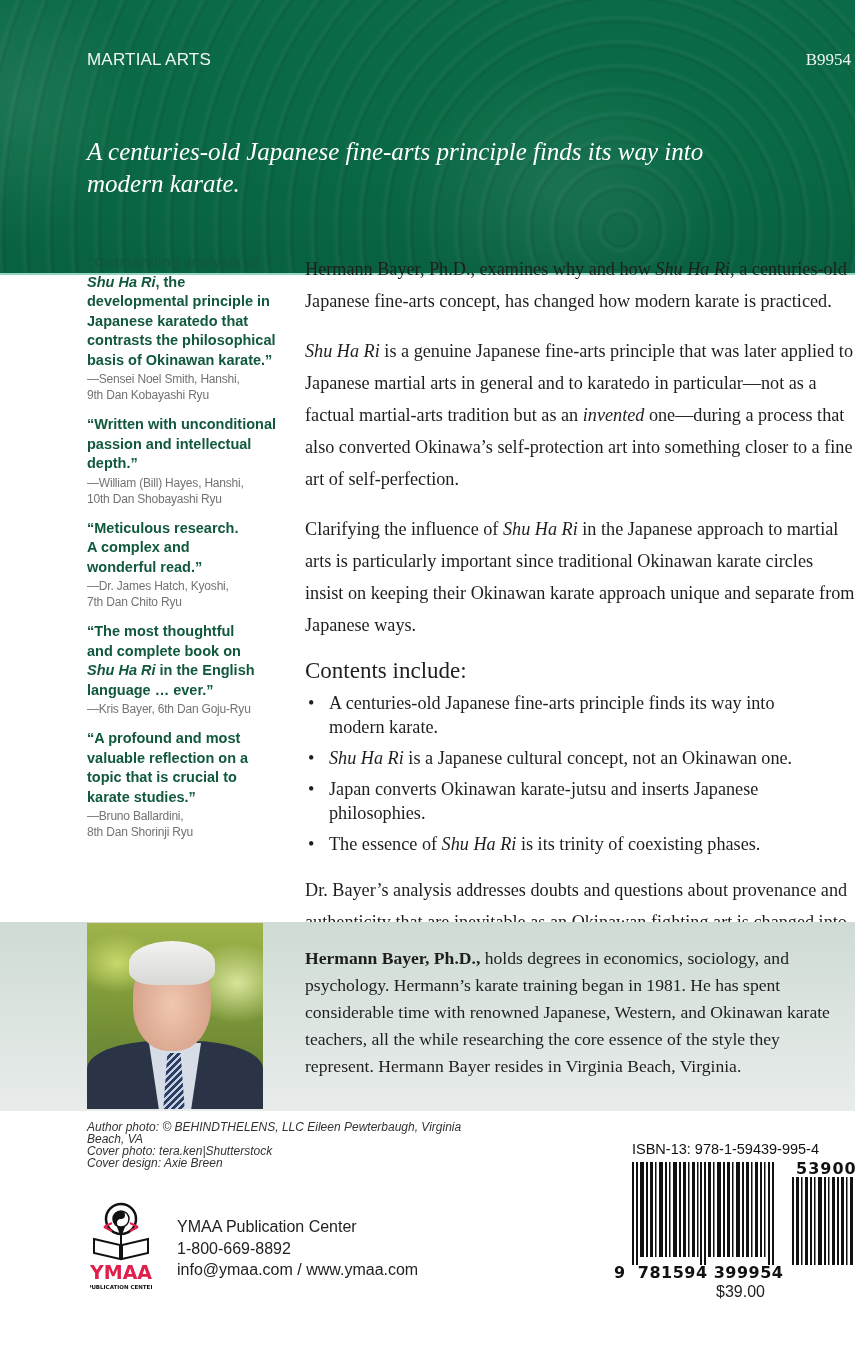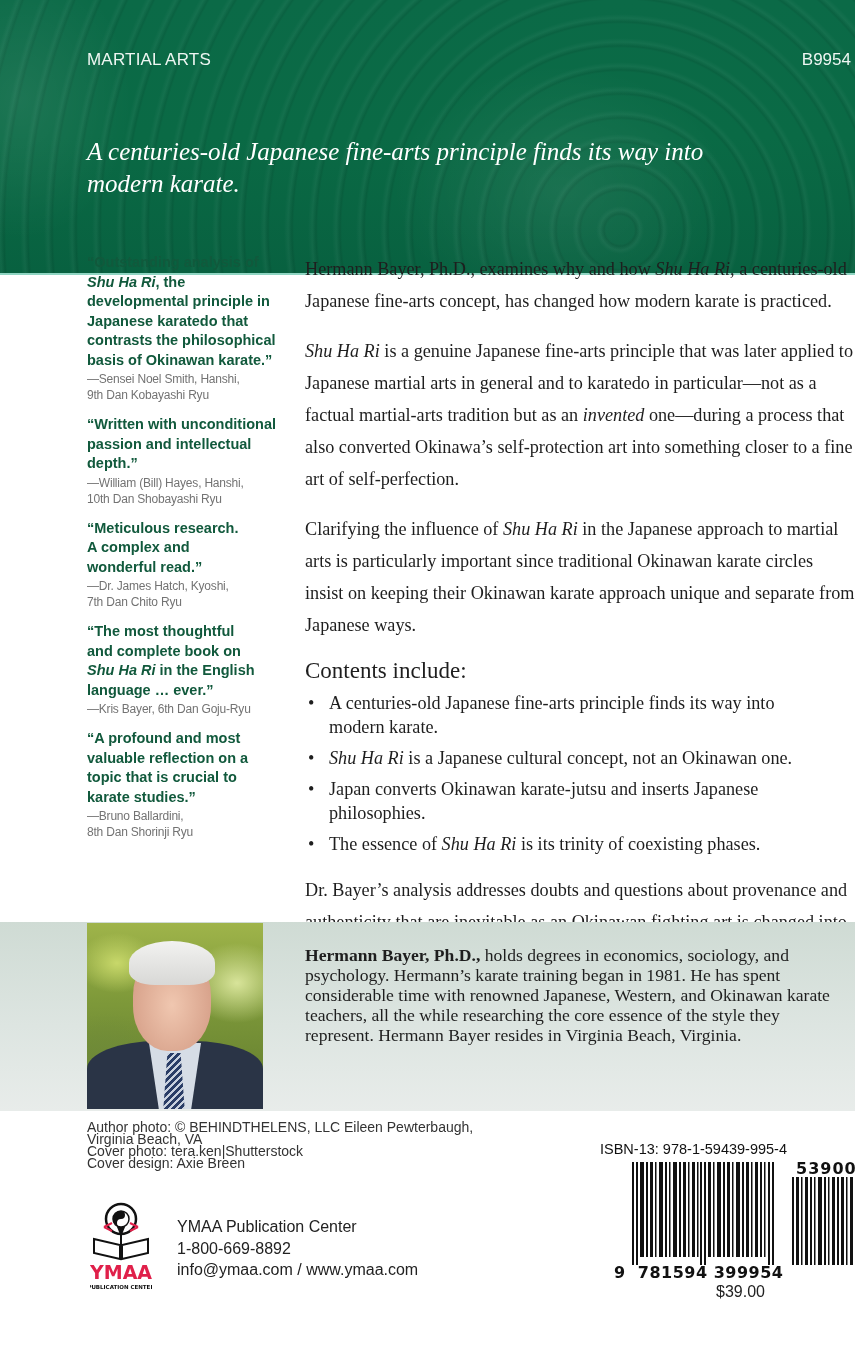--- a/index.html
+++ b/index.html
@@ -15,21 +15,21 @@
       repeating-radial-gradient(circle at 620px 230px, rgba(0,0,0,0.0) 0px, rgba(0,0,0,0.0) 14px, rgba(0,0,0,0.08) 16px, rgba(255,255,255,0.04) 20px, rgba(0,0,0,0) 24px),
       linear-gradient(180deg, #0b6a47 0%, #0a6a45 50%, #086140 100%);
     border-bottom: 2px solid #8fd5c2;
   }
   .header-category {
     position: absolute; left: 87px; top: 50px;
     font-family: "Liberation Sans", sans-serif; font-size: 17px; color: #eef6f2; letter-spacing: 0.2px;
   }
   .header-code {
     position: absolute; right: 4px; top: 50px;
-    font-family: Liberation Sans, sans-serif; font-size: 17px; color: #eef6f2; text-align: right;
+    font-family: Liberation Serif, serif; font-size: 17px; color: #eef6f2; text-align: right;
   }
   .header-tagline {
     position: absolute; left: 87px; top: 136px; width: 640px;
     font-family: "Liberation Serif", serif; font-style: italic; font-size: 25px; line-height: 32px; color: #ffffff;
   }
 
   
   .quotes { position: absolute; left: 87px; top: 253px; width: 190px; }
   .quote { margin-bottom: 12px; }
   .quote-text {
@@ -79,40 +79,40 @@
     position: absolute; left: 62px; top: 120px; width: 52px; height: 70px; background: #d6dde6;
     clip-path: polygon(0 0, 100% 0, 80% 100%, 20% 100%);
   }
   .photo-tie {
     position: absolute; left: 76px; top: 130px; width: 22px; height: 60px;
     background: repeating-linear-gradient(135deg, #2a3d66 0px, #2a3d66 3px, #c9d1de 3px, #c9d1de 5px);
     clip-path: polygon(20% 0, 80% 0, 100% 100%, 0 100%);
   }
   .author-bio {
     position: absolute; left: 305px; top: 945px; width: 545px;
-    font-size: 17.6px; line-height: 20px; color: #1e1e1e;
+    font-size: 17.6px; line-height: 27px; color: #1e1e1e;
   }
   .author-bio b { font-weight: bold; }
 
   
   .credits {
     position: absolute; left: 87px; top: 1121px; width: 400px;
-    font-family: "Liberation Sans", sans-serif; font-size: 14px; line-height: 12px; color: #333;
+    font-family: "Liberation Sans", sans-serif; font-size: 12px; line-height: 12px; color: #333; font-style: italic;
   }
 
   
   .publisher-logo { position: absolute; left: 90px; top: 1199px; width: 62px; height: 92px; }
   .publisher-info {
     position: absolute; left: 177px; top: 1216px;
     font-family: "Liberation Sans", sans-serif; font-size: 16px; line-height: 21.5px; color: #222;
   }
 
   
   .isbn-label {
-    position: absolute; left: 600px; top: 1141px;
+    position: absolute; left: 632px; top: 1141px;
     font-family: "Liberation Sans", sans-serif; font-size: 14.5px; color: #111;
   }
   .barcode { position: absolute; left: 632px; top: 1162px; width: 150px; height: 103px; }
   .barcode-digits {
     position: absolute; left: 614px; top: 1263px; width: 170px;
     font-family: "DejaVu Sans", sans-serif; font-weight: bold; font-size: 16px; color: #111; letter-spacing: 0.5px;
   }
   .price {
     position: absolute; left: 716px; top: 1283px;
     font-family: "Liberation Sans", sans-serif; font-size: 16px; color: #222;

